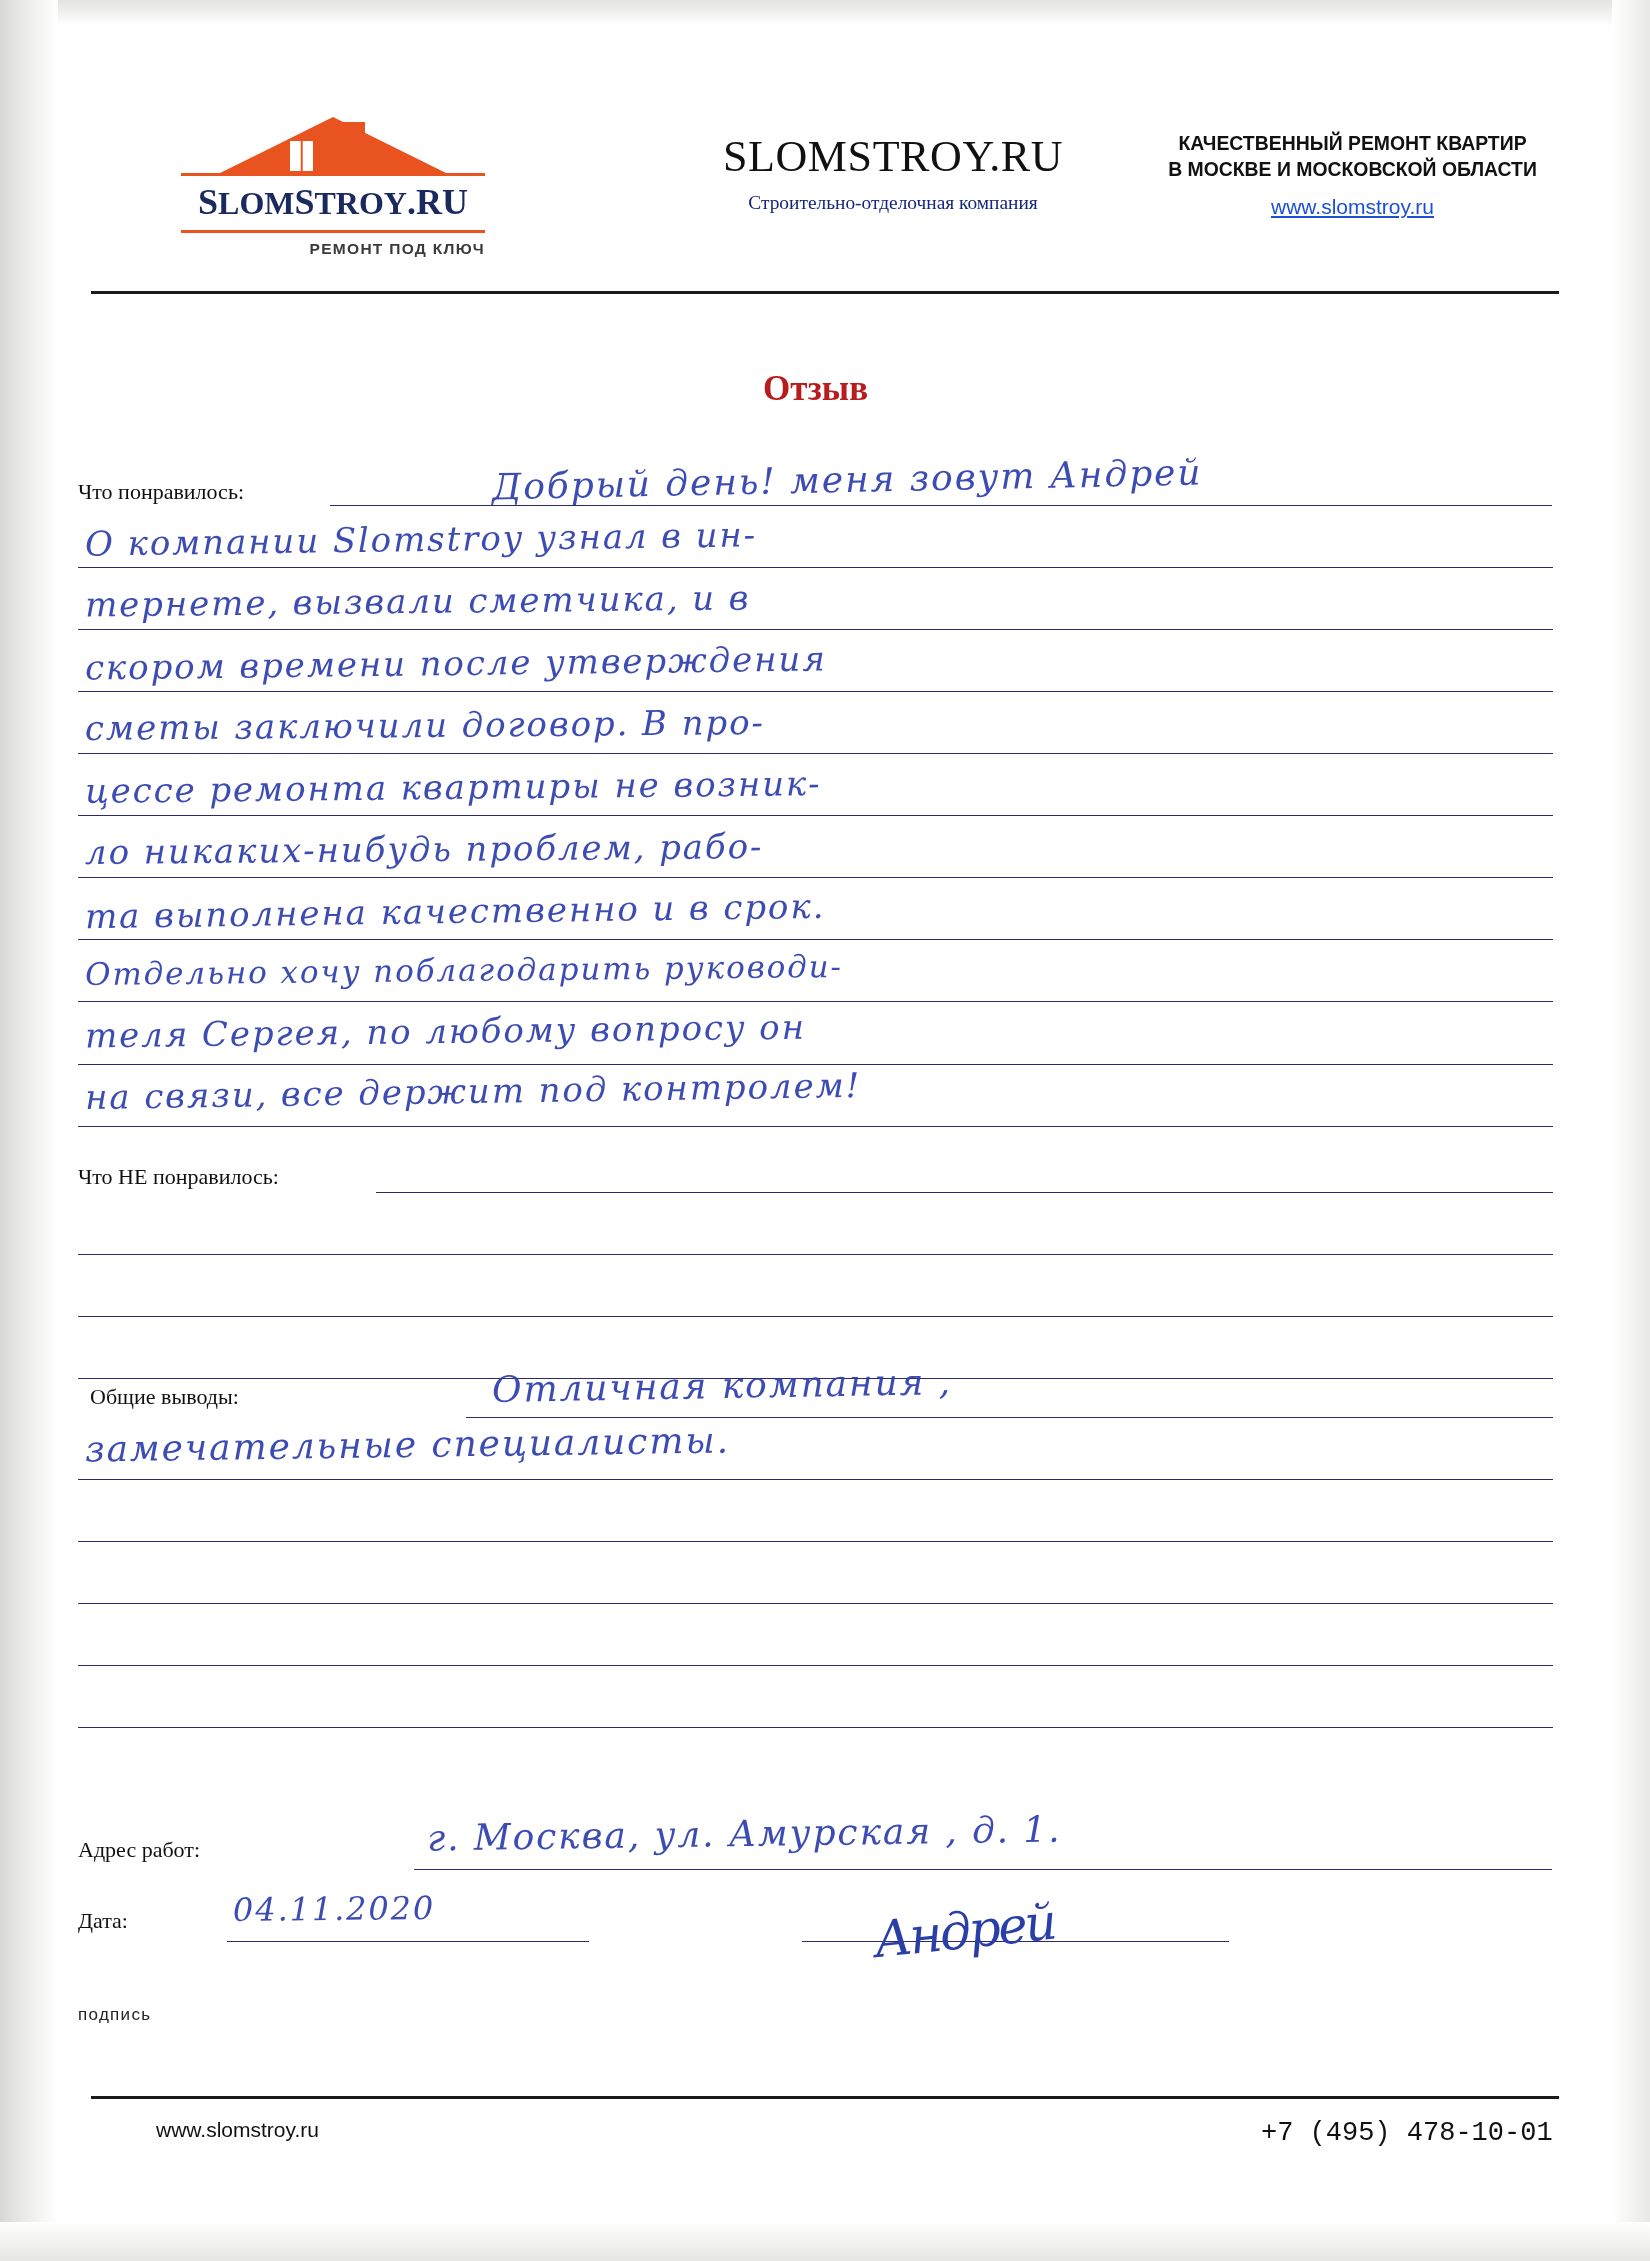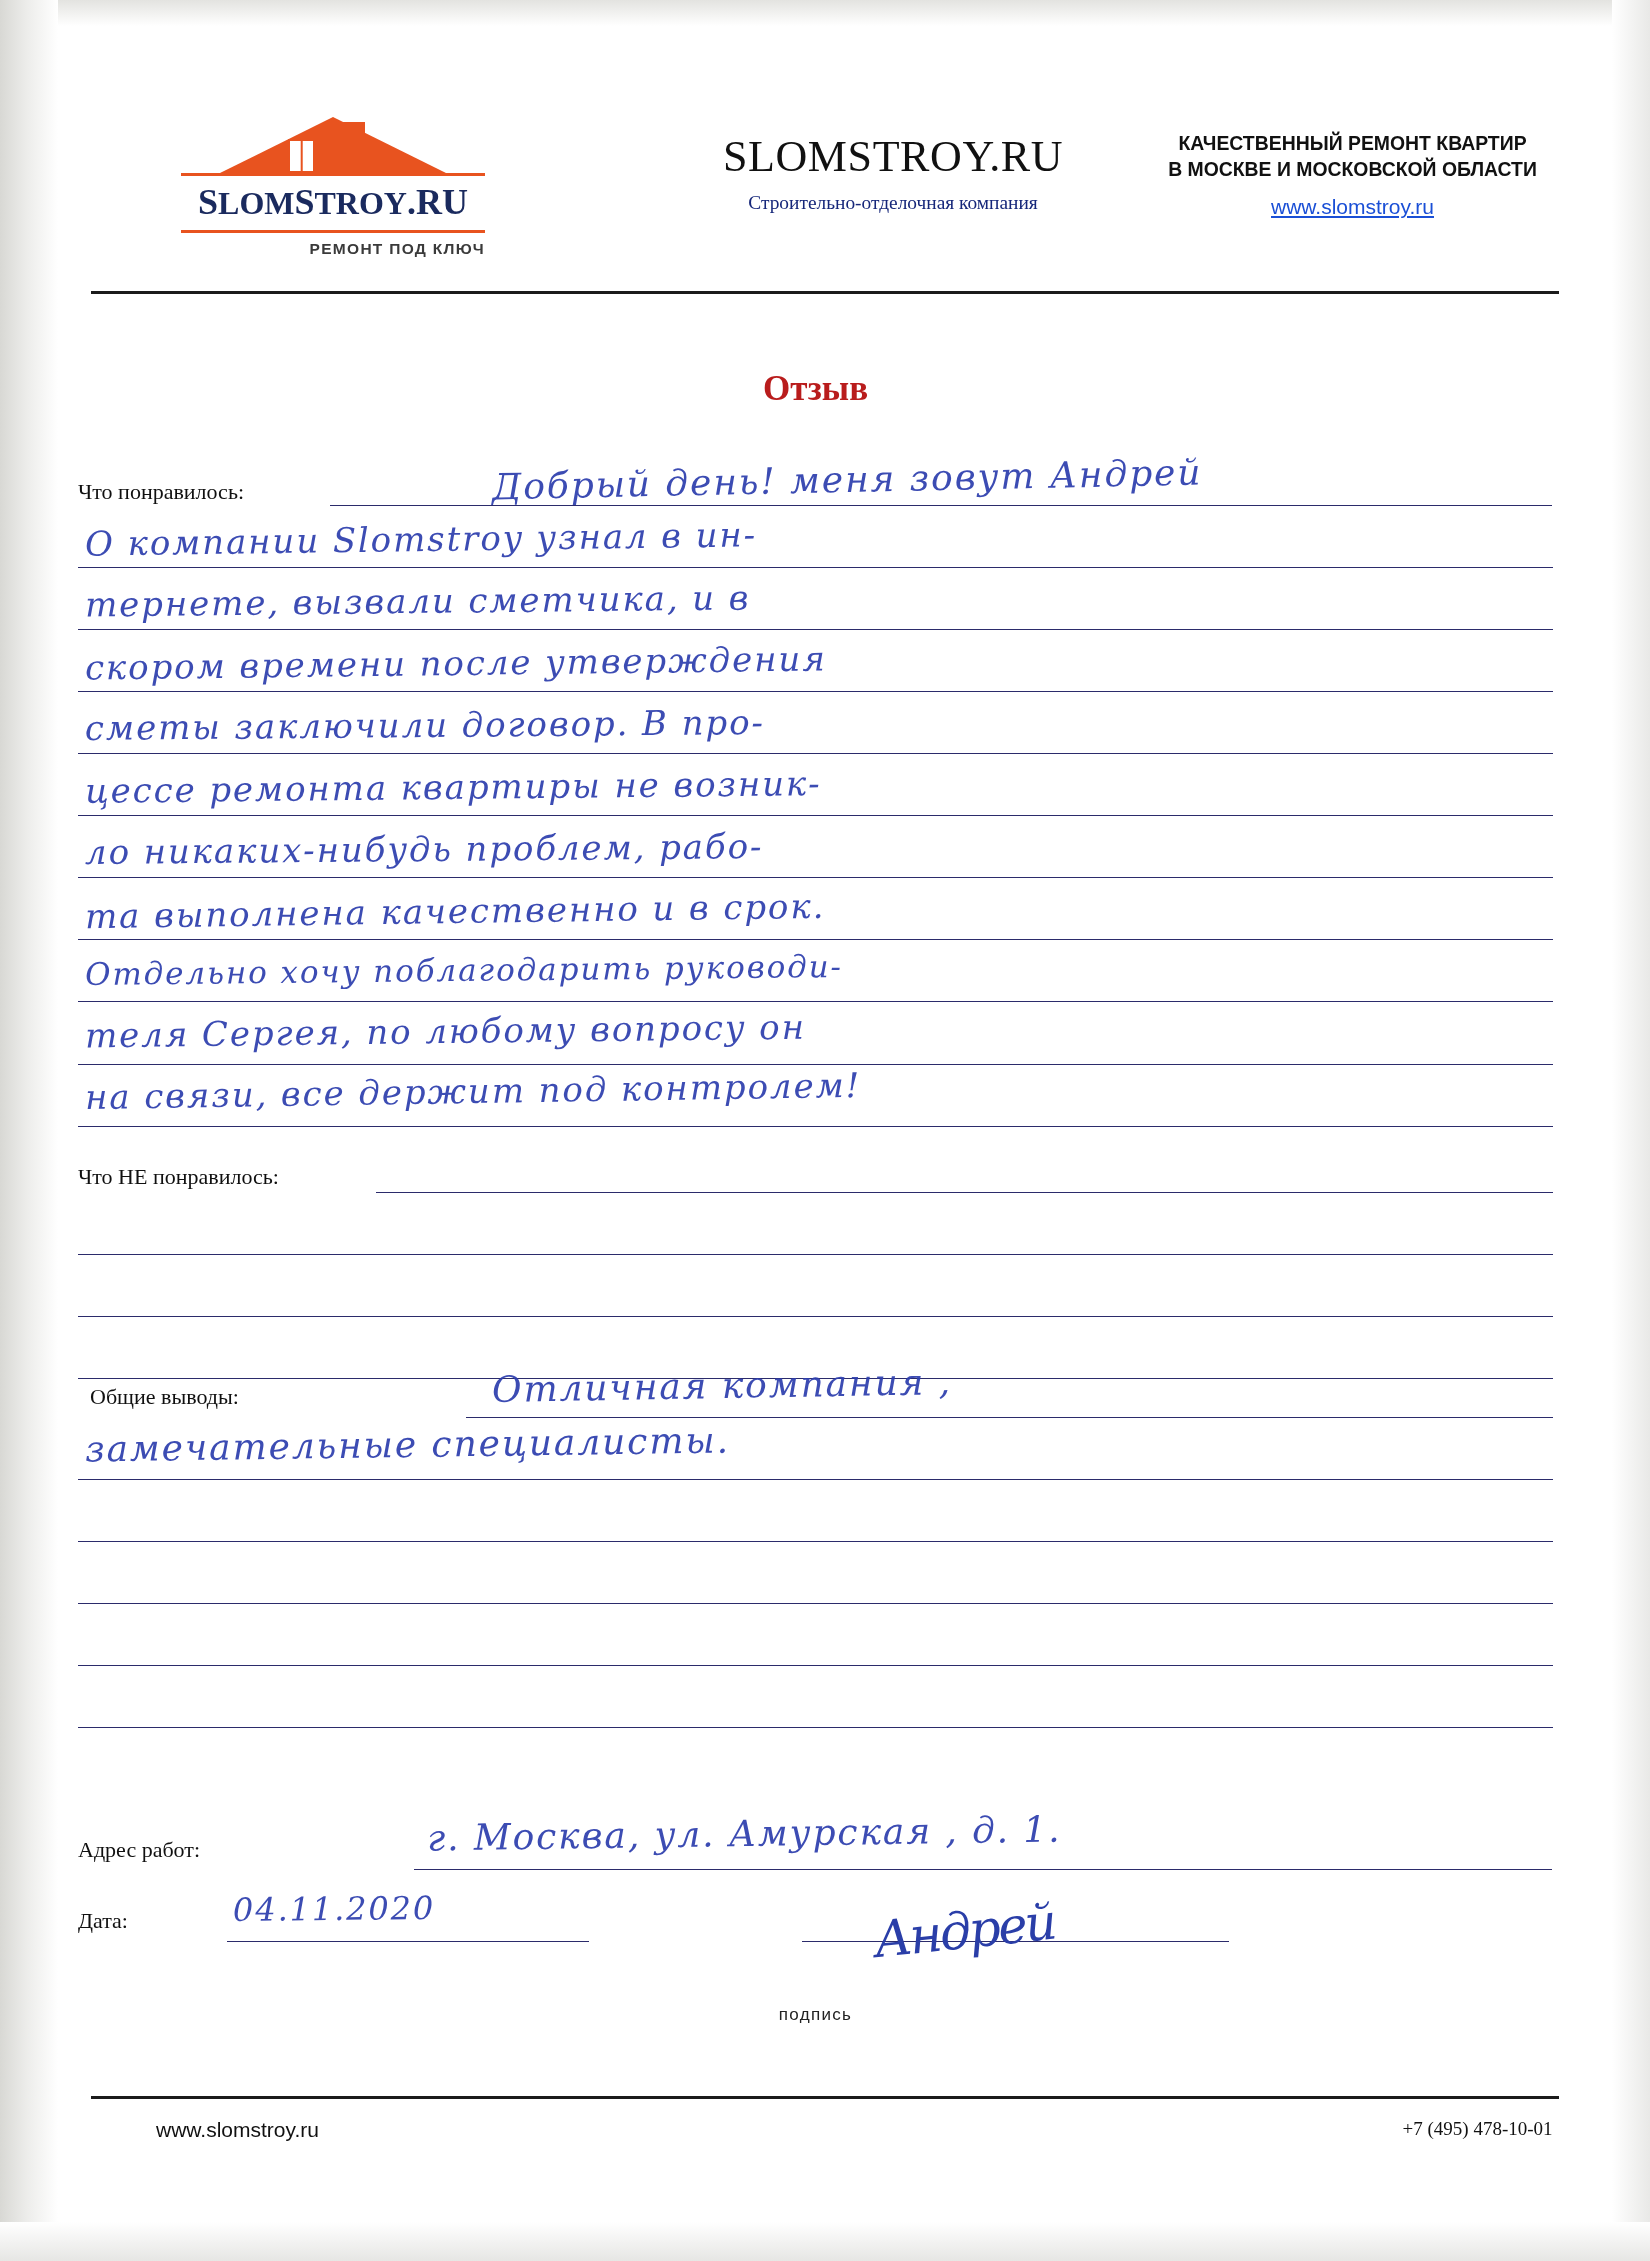--- a/index.html
+++ b/index.html
@@ -238,21 +238,20 @@
     color: #2a3ea8;
     transform: rotate(-6deg);
     display: inline-block;
     letter-spacing: -2.6px;
   }
   .sig-caption {
     position: absolute;
     left: 0;
     top: 1966px;
     width: 1475px;
-    text-align: center;
     font-family: "Liberation Sans", sans-serif;
     font-size: 17px;
     letter-spacing: 1.3px;
     color: #222222;
   }
 
   
   .footer-rule {
     position: absolute;
     left: 13px;
@@ -266,22 +265,22 @@
     left: 78px;
     top: 2079px;
     font-family: "Liberation Sans", sans-serif;
     font-size: 21px;
     color: #111111;
   }
   .footer-right {
     position: absolute;
     right: 19.4px;
     top: 2079px;
-    font-family: Liberation Serif, serif;
-    font-size: 19px;
+    font-family: Liberation Mono, monospace;
+    font-size: 27px;
     color: #111111;
   }
 </style>
 </head>
 <body>
 
 <div class="page">
   <div class="scan-shade-top"></div>
   <div class="scan-shade-left"></div>
   <div class="scan-shade-right"></div>

